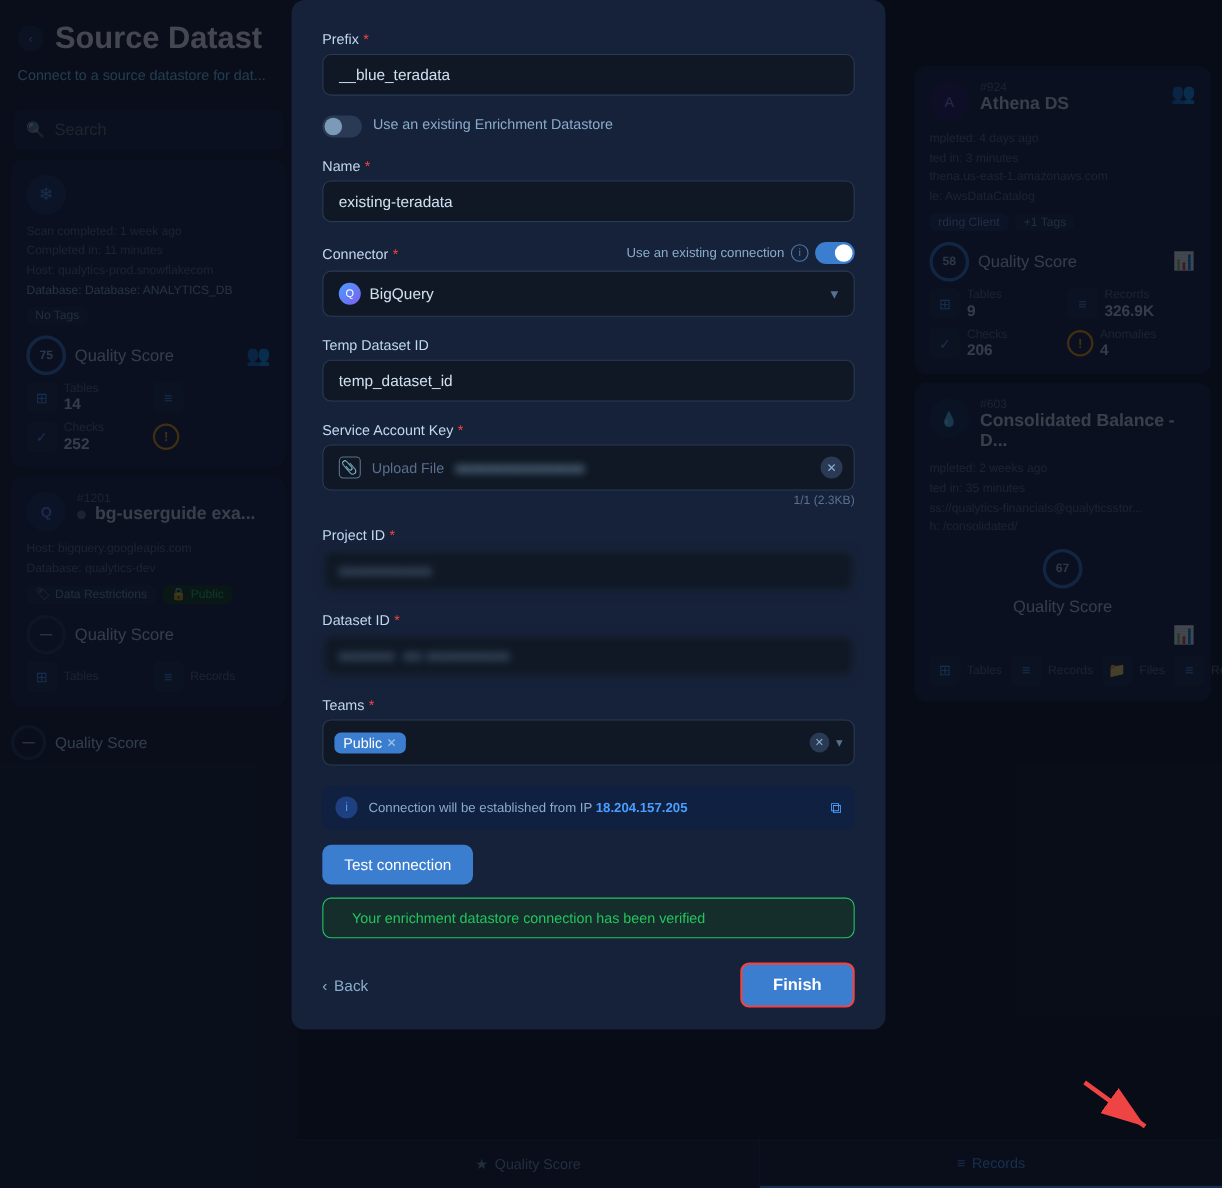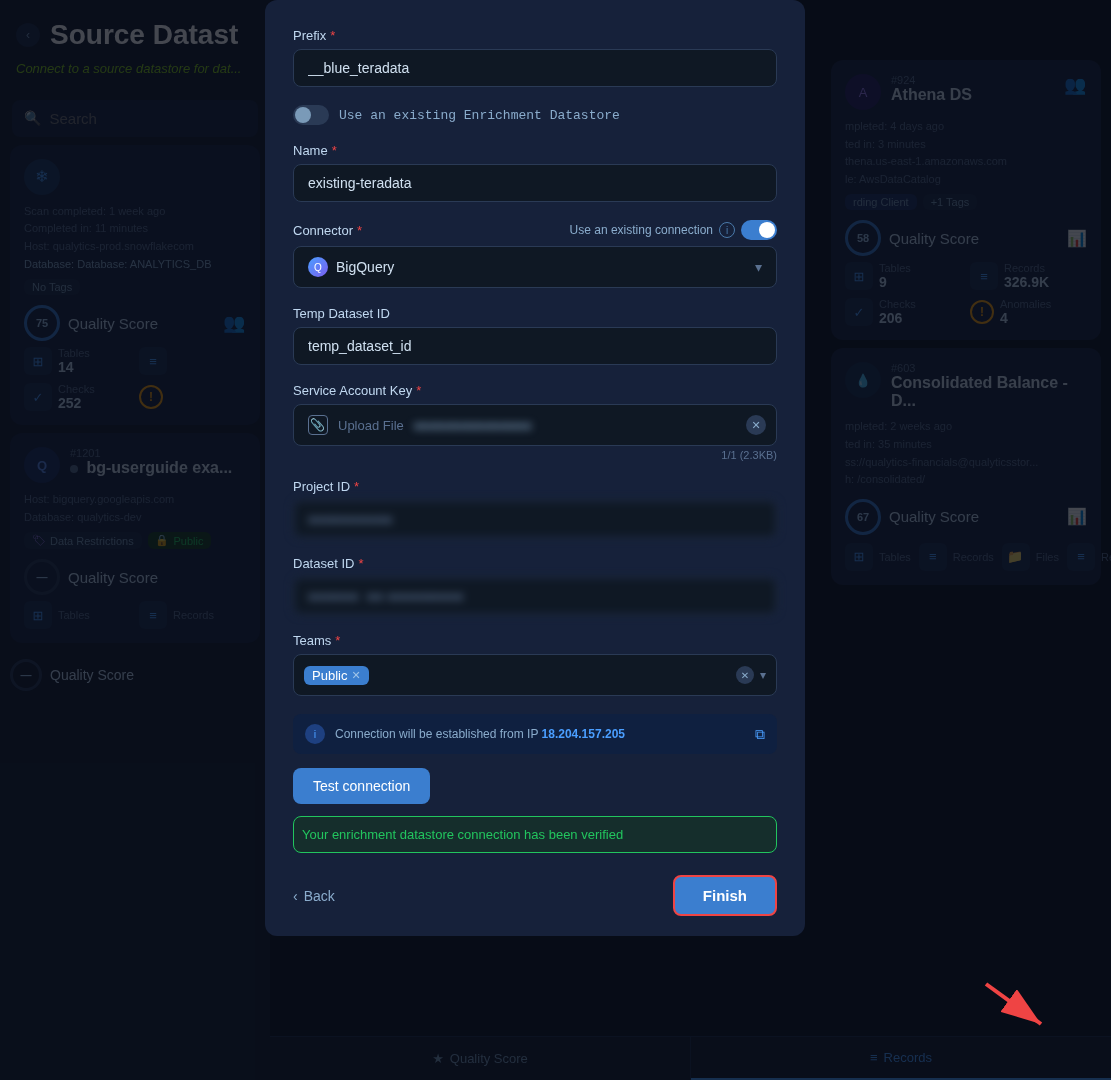--- a/index.html
+++ b/index.html
@@ -50,23 +50,22 @@
 
     .sidebar-title {
       font-size: 28px;
       font-weight: 700;
       color: #fff;
       line-height: 1.1;
     }
 
     .sidebar-sub {
       font-size: 13px;
-      color: #84cc16;
+      color: #7dd3fc;
       padding: 0 16px 16px;
-      font-style: italic;
     }
 
     .search-box {
       display: flex;
       align-items: center;
       background: #1a2540;
       border-radius: 8px;
       margin: 8px 12px;
       padding: 10px 12px;
       gap: 8px;
@@ -252,24 +251,23 @@
       border-radius: 8px;
       padding: 10px 14px;
       color: #d0e0f0;
       font-size: 14px;
       outline: none;
     }
     .form-input::placeholder { color: #3a5070; }
 
     .toggle-row {
       display: flex;
-      align-items: center;
+      align-items: flex-start;
       gap: 10px;
       margin-bottom: 18px;
-      font-family: Liberation Mono, monospace;
     }
     .toggle {
       width: 36px; height: 20px;
       background: #2a3a55;
       border-radius: 10px;
       position: relative;
       cursor: pointer;
     }
     .toggle .knob {
       width: 16px; height: 16px;
@@ -418,21 +416,21 @@
       font-size: 14px;
       font-weight: 500;
       cursor: pointer;
       margin-bottom: 12px;
     }
 
     .success-notice {
       background: rgba(20, 60, 30, 0.5);
       border: 1px solid #22c55e;
       border-radius: 8px;
-      padding: 10px 8px;
+      padding: 10px 26px;
       font-size: 13px;
       color: #22c55e;
       margin-bottom: 14px;
     }
 
     .modal-footer {
       display: flex;
       align-items: center;
       justify-content: space-between;
       padding-top: 8px;
@@ -703,21 +701,21 @@
             <div class="card-id">#603</div>
             <div class="card-name">Consolidated Balance - D...</div>
           </div>
         </div>
         <div class="card-info">
           <div>mpleted: 2 weeks ago</div>
           <div>ted in: 35 minutes</div>
           <div>ss://qualytics-financials@qualyticsstor...</div>
           <div>h: /consolidated/</div>
         </div>
-        <div class="quality-row" style="margin-top:10px;">
+        <div class="quality-row" style="margin-top:10px;flex-direction:column;">
           <div class="quality-circle">
             <span>67</span>
           </div>
           <span class="quality-label">Quality Score</span>
           <span style="margin-left:auto;color:#4a9eff;">📊</span>
         </div>
         <div style="display:flex;gap:8px;margin-top:8px;">
           <div class="stat-item">
             <div class="stat-icon">⊞</div>
             <div class="stat-label">Tables</div>

